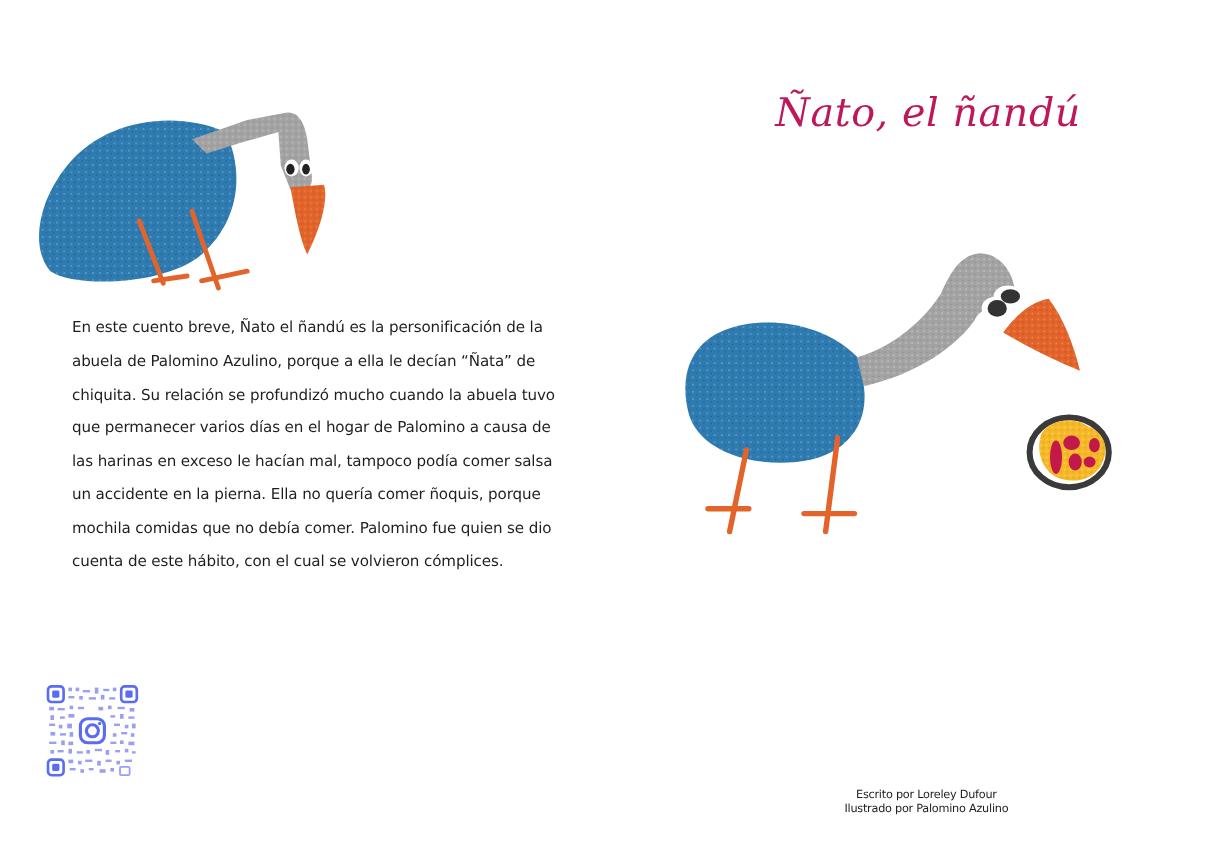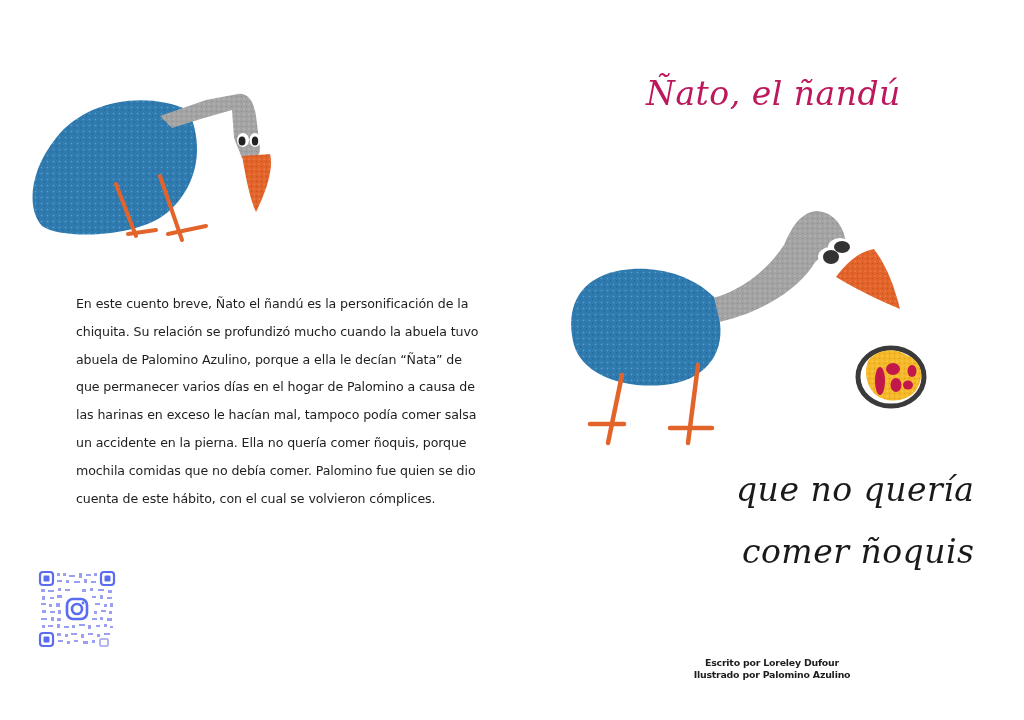--- a/index.html
+++ b/index.html
@@ -8,23 +8,23 @@
       font-family: "Liberation Sans", sans-serif; color: #222222;
     }
     .page { position: absolute; top: 0; height: 720px; width: 512px; }
     .page-left { left: 0; }
     .page-right { left: 512px; }
 
     .illus { position: absolute; }
     .illus svg { display: block; }
 
     .body-text {
-      position: absolute; left: 76px; top: 259px; width: 420px;
+      position: absolute; left: 60px; top: 259px; width: 420px;
       font-family: "DejaVu Sans", sans-serif; font-size: 12.6px; line-height: 27.8px;
-      color: #1e1e1e; letter-spacing: -0.1px; margin-top: 31px;
+      color: #1e1e1e; letter-spacing: -0.1px;
     }
     .body-text p { margin: 0; white-space: nowrap; }
 
     .qr { position: absolute; left: 38px; top: 570px; width: 78px; height: 78px; }
     .qr-caption {
       position: absolute; left: 34px; top: 656px; font-family: "DejaVu Sans", sans-serif;
       font-weight: bold; font-size: 9.4px; line-height: 11.5px; color: #1d1d1d; letter-spacing: -0.2px;
     }
     .qr-caption div { white-space: nowrap; }
 
@@ -35,21 +35,21 @@
     }
     .subtitle {
       position: absolute; font-family: "DejaVu Serif", serif; font-style: italic;
       font-size: 33px; color: #1a1a1a; white-space: nowrap; letter-spacing: 0.5px;
     }
     .subtitle.l1 { left: 224px; top: 470px; }
     .subtitle.l2 { left: 230px; top: 532px; }
 
     .credits {
       position: absolute; left: 150px; top: 657px; width: 220px; text-align: center;
-      font-family: "DejaVu Sans", sans-serif; font-weight: bold; font-size: 9.4px; line-height: 11.5px;
+      font-family: "DejaVu Sans", sans-serif; font-weight: normal; font-size: 9.4px; line-height: 11.5px;
       color: #1d1d1d; letter-spacing: -0.2px;
     }
     .credits div { white-space: nowrap; }
   </style>
 </head>
 <body>
 
 <div class="page page-left">
 
   <div class="illus" style="left:28px; top:88px;">
@@ -87,22 +87,22 @@
         <path d="M88 96 L 108 148"></path>
         <path d="M100 146 L 128 142"></path>
         <path d="M132 88 L 154 152"></path>
         <path d="M140 146 L 178 138"></path>
       </g>
     </svg>
   </div>
 
   <div class="body-text">
     <p>En este cuento breve, Ñato el ñandú es la personificación de la</p>
+    <p>abuela de Palomino Azulino, porque a ella le decían “Ñata” de</p>
     <p>chiquita. Su relación se profundizó mucho cuando la abuela tuvo</p>
-    <p>abuela de Palomino Azulino, porque a ella le decían “Ñata” de</p>
     <p>que permanecer varios días en el hogar de Palomino a causa de</p>
     <p>las harinas en exceso le hacían mal, tampoco podía comer salsa</p>
     <p>un accidente en la pierna. Ella no quería comer ñoquis, porque</p>
     <p>mochila comidas que no debía comer. Palomino fue quien se dio</p>
     <p>cuenta de este hábito, con el cual se volvieron cómplices.</p>
   </div>
 
   <div class="qr">
     <svg width="78" height="78" viewBox="0 0 78 78">
       <rect width="78" height="78" fill="#fff"></rect>
@@ -250,20 +250,18 @@
         <path d="M12 16 C 20 4, 40 2, 50 10 C 62 14, 70 26, 62 42 C 56 54, 40 58, 28 54 C 14 50, 6 32, 12 16 Z" fill="url(#glitterYellow)"></path>
         <ellipse cx="24" cy="36" rx="5" ry="14" fill="#c2184a"></ellipse>
         <ellipse cx="37" cy="24" rx="7" ry="6" fill="#c2184a"></ellipse>
         <ellipse cx="40" cy="40" rx="5.5" ry="7" fill="#c2184a"></ellipse>
         <ellipse cx="56" cy="26" rx="4.5" ry="6" fill="#c2184a"></ellipse>
         <ellipse cx="52" cy="40" rx="5" ry="4.5" fill="#c2184a"></ellipse>
       </g>
     </svg>
   </div>
 
-  <div class="subtitle l1">que no quería</div>
-  <div class="subtitle l2">comer ñoquis</div>
 
   <div class="credits">
     <div>Escrito por Loreley Dufour</div>
     <div>Ilustrado por Palomino Azulino</div>
   </div>
 </div>
 
 </body></html>

